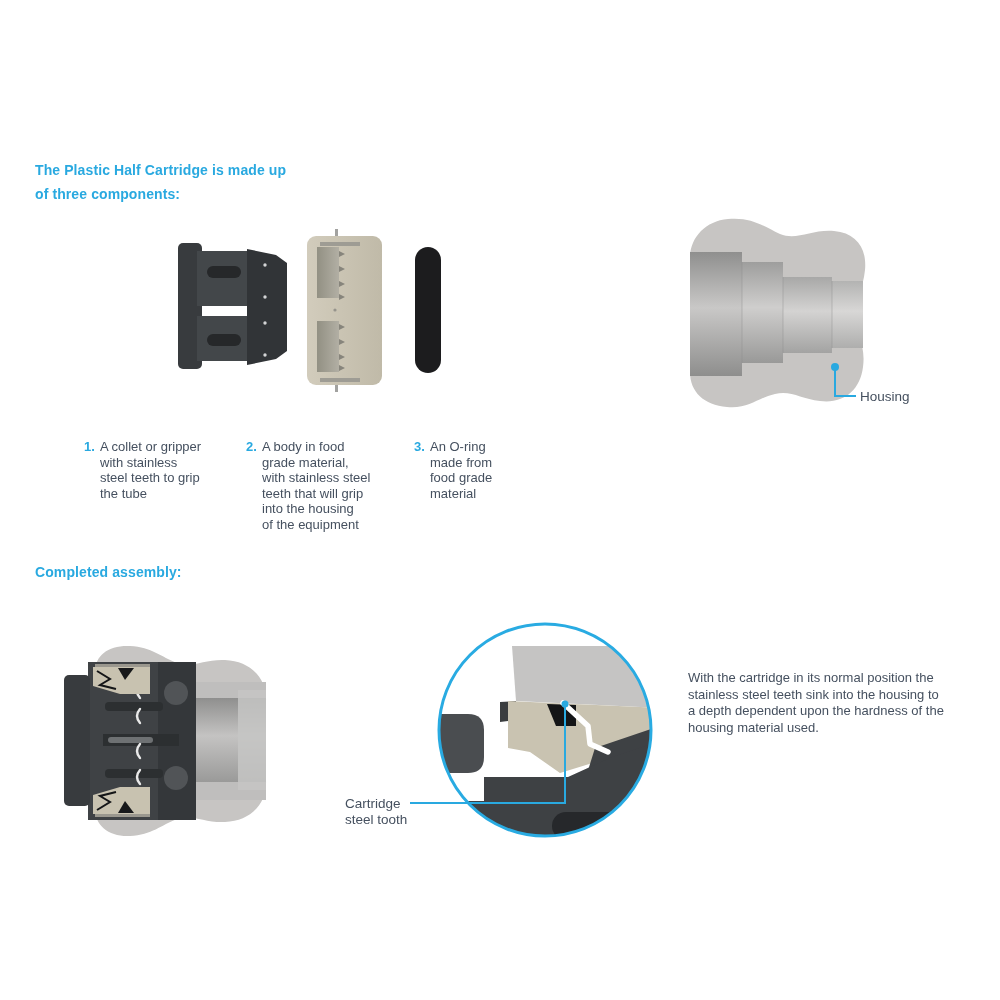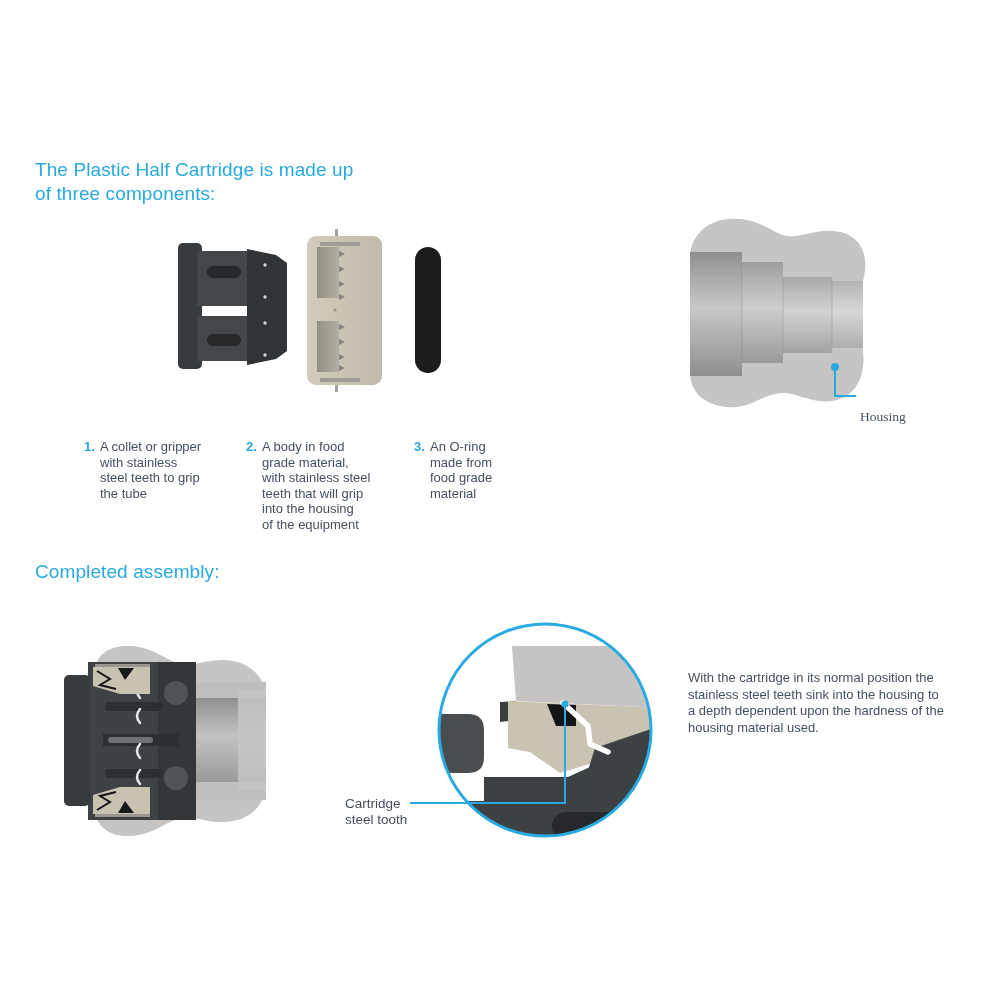--- a/index.html
+++ b/index.html
@@ -1,21 +1,21 @@
 <!DOCTYPE html>
 <html><head>
 <meta charset="utf-8">
 <style>
   html,body{margin:0;padding:0;background:#ffffff;}
   .canvas{
     position:relative;width:1000px;height:1000px;background:#ffffff;
     font-family:"Liberation Sans",sans-serif;color:#45505f;overflow:hidden;
   }
   .hd{
-    position:absolute;margin:0;font-size:19px;line-height:24px;font-weight:400;
+    position:absolute;margin:0;font-size:14px;line-height:24px;font-weight:700;
     color:#29a9e0;white-space:pre-line;letter-spacing:.1px;
   }
   .fig{position:absolute;}
   .item{position:absolute;display:flex;font-size:13px;line-height:15.5px;}
   .item .num{color:#29a9e0;font-weight:bold;width:16px;flex:0 0 16px;}
   .item .desc{white-space:pre-line;}
   .callout{position:absolute;font-size:13.5px;line-height:16px;color:#45505f;white-space:pre-line;}
   .paras{position:absolute;font-size:13px;line-height:16.5px;}
   .paras p{margin:0 0 10px 0;white-space:pre-line;}
 </style>
@@ -137,21 +137,21 @@
         <line x1="742" y1="262" x2="742" y2="363"></line>
         <line x1="783" y1="277" x2="783" y2="353"></line>
         <line x1="832" y1="281" x2="832" y2="348"></line>
       </g>
     </g>
     <g>
       <circle cx="835" cy="367" r="4" fill="#29a9e0"></circle>
       <path d="M835,367 L835,396 L856,396" stroke="#29a9e0" stroke-width="2" fill="none"></path>
     </g>
   </svg>
-  <div class="callout" style="left:860px;top:409px;font-family:Liberation Serif, serif;">Housing</div>
+  <div class="callout" style="left:860px;top:389px;">Housing</div>
 
   <svg class="fig" style="left:55px;top:630px;" width="225" height="215" viewBox="55 630 225 215">
     <defs>
       <linearGradient id="tubeG" x1="0" y1="0" x2="0" y2="1">
         <stop offset="0" stop-color="#8f8f8e"></stop>
           <stop offset="0.45" stop-color="#c4c3c2"></stop>
           <stop offset="1" stop-color="#9a9a99"></stop>
       </linearGradient>
     </defs>
     <path fill="#c7c5c3" d="M95,808 L95,672 C95,655 109,645 130,646 C152,647 161,657 177,663

